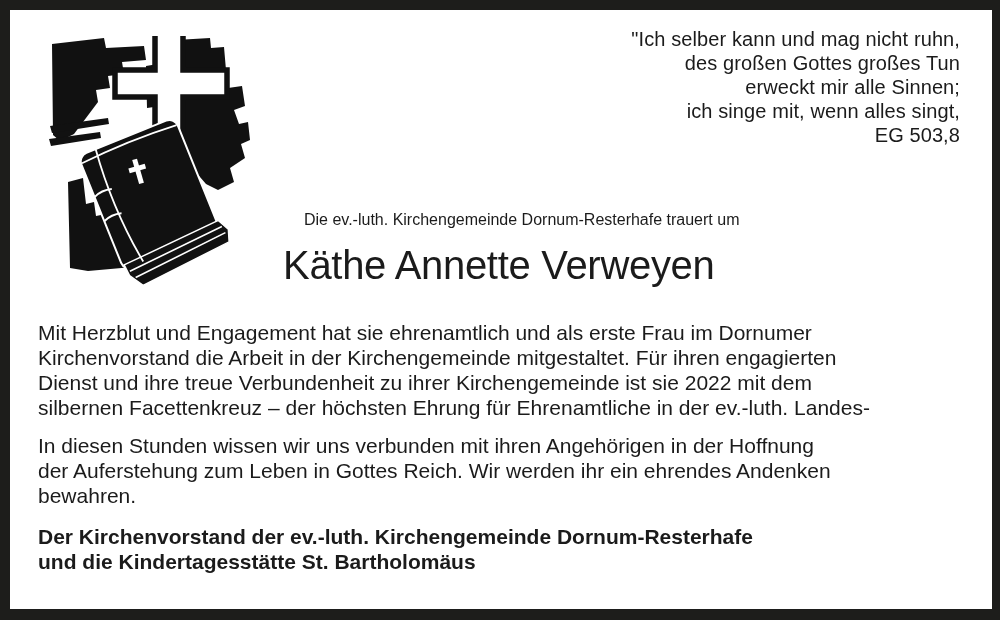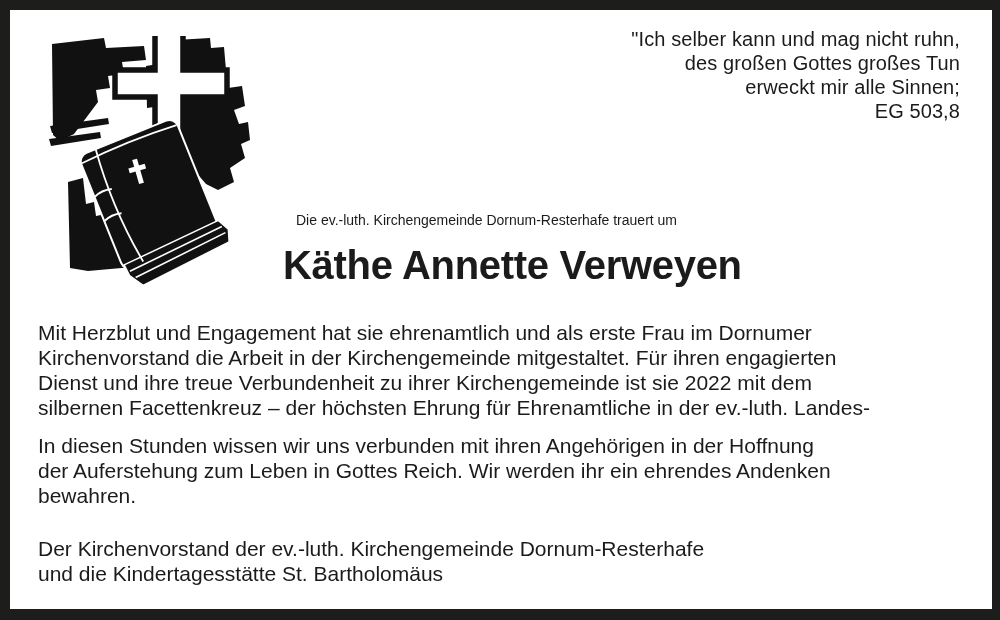--- a/index.html
+++ b/index.html
@@ -35,52 +35,52 @@
     right: 40px;
     text-align: right;
     font-size: 20px;
     line-height: 24px;
     letter-spacing: 0.1px;
     white-space: nowrap;
   }
 
   .intro {
     position: absolute;
-    left: 296px;
+    left: 304px;
     top: 207px;
-    font-size: 14px;
+    font-size: 16px;
     line-height: 26px;
     white-space: nowrap;
   }
 
   .deceased-name {
     position: absolute;
     left: 283px;
     top: 243px;
     font-size: 40px;
-    font-weight: 700;
+    font-weight: 400;
     letter-spacing: -0.3px;
     white-space: nowrap;
     text-align: center;
   }
 
   .body-text {
     position: absolute;
     left: 38px;
     top: 320px;
     width: 940px;
     font-size: 21px;
     line-height: 25px;
   }
 
   .para + .para { margin-top: 13px; }
 
   .signature {
-    margin-top: 28px;
-    font-weight: 400;
+    margin-top: 16px;
+    font-weight: 700;
   }
 
   .line { white-space: nowrap; }
 </style>
 </head>
 <body>
 
 <div class="notice">
 
   <div class="frame-top"></div>
@@ -123,20 +123,21 @@
         </g>
       </g>
     </svg>
   </div>
 
   <div class="quote">
     <div>
         <div class="line">"Ich selber kann und mag nicht ruhn,</div>
         <div class="line">des großen Gottes großes Tun</div>
         <div class="line">erweckt mir alle Sinnen;</div>
+        <div class="line">ich singe mit, wenn alles singt,</div>
       </div>
     <div class="line">EG 503,8</div>
   </div>
 
   <div class="intro">Die ev.-luth. Kirchengemeinde Dornum-Resterhafe trauert um</div>
 
   <div class="deceased-name">Käthe Annette Verweyen</div>
 
   <div class="body-text">
     <div class="para">

